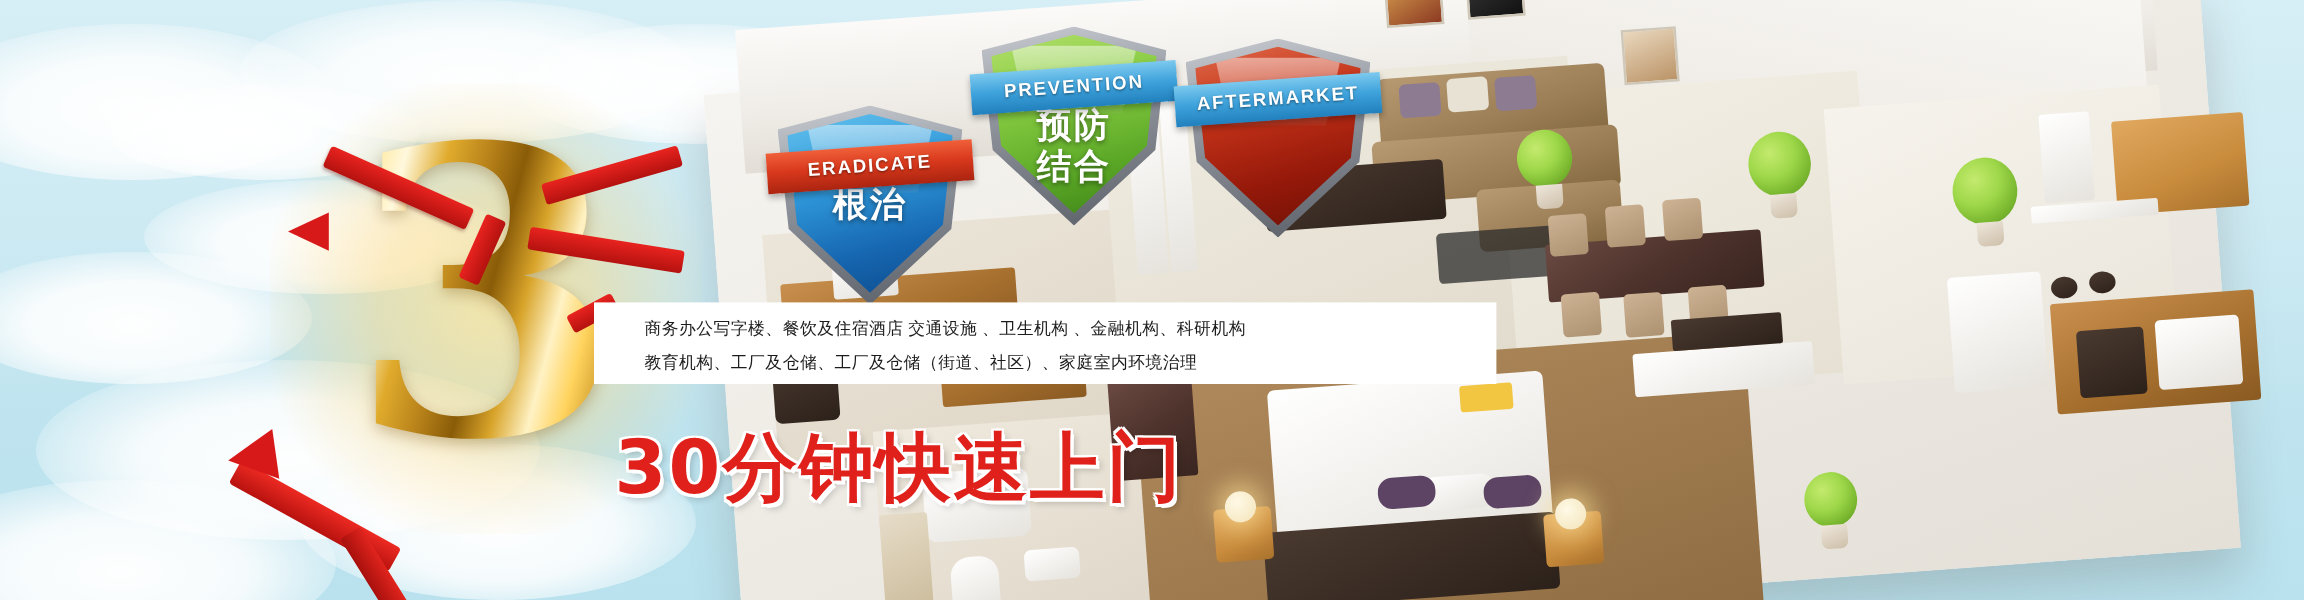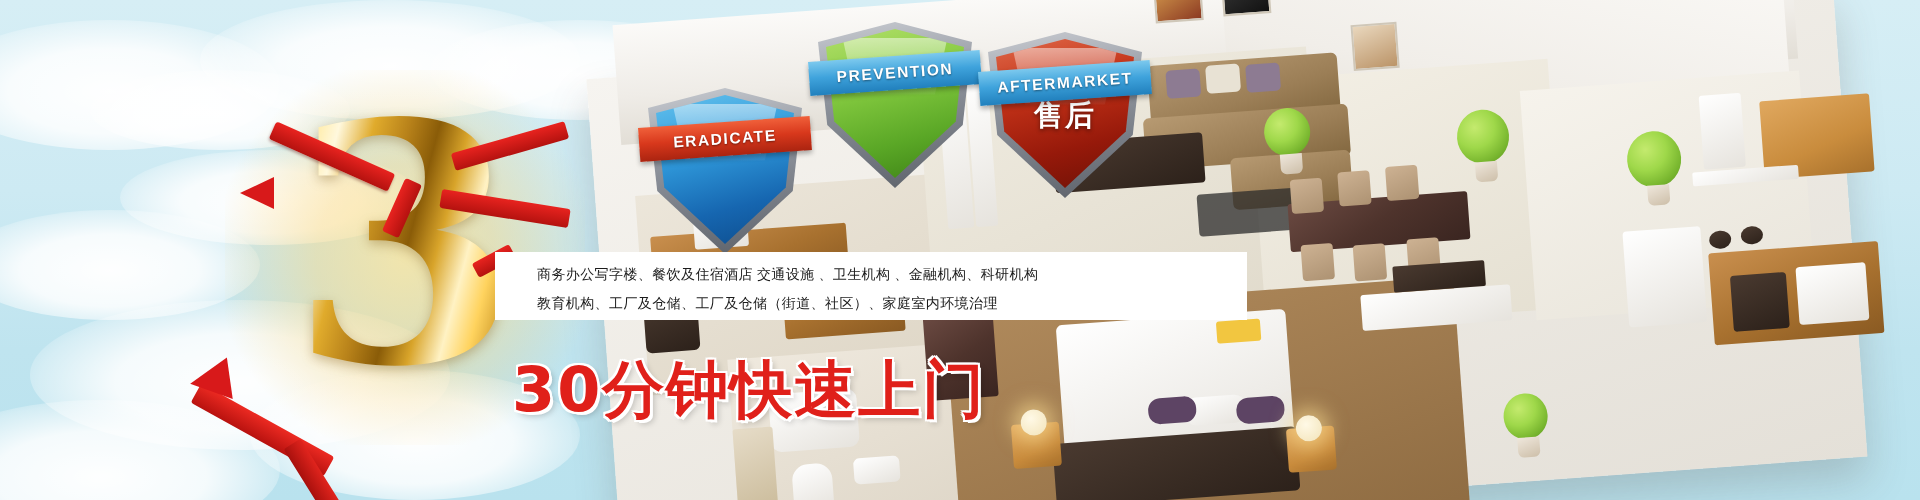--- a/index.html
+++ b/index.html
@@ -396,43 +396,47 @@
     <div class="head"></div>
     <div class="tail"></div>
   </div>
 
   <div class="shield" id="shield-eradicate">
     <div class="rim"></div>
     <div class="inner">
       <div class="gloss"></div>
     </div>
     <div class="cn">
+      <div>根治</div>
     </div>
     <div class="ribbon-band">
       <span>ERADICATE</span>
     </div>
   </div>
 
   <div class="shield" id="shield-prevention">
     <div class="rim"></div>
     <div class="inner">
       <div class="gloss"></div>
     </div>
+    <div class="cn">
+      <div>预防</div>
+      <div>结合</div>
+    </div>
     <div class="ribbon-band">
       <span>PREVENTION</span>
     </div>
   </div>
 
   <div class="shield" id="shield-aftermarket">
     <div class="rim"></div>
     <div class="inner">
       <div class="gloss"></div>
     </div>
     <div class="cn">
-      <div>售后</div>
     </div>
     <div class="ribbon-band">
       <span>AFTERMARKET</span>
     </div>
   </div>
 
   <div id="text-panel">
     <div class="line">商务办公写字楼、餐饮及住宿酒店 交通设施 、卫生机构 、金融机构、科研机构</div>
     <div class="line">教育机构、工厂及仓储、工厂及仓储（街道、社区）、家庭室内环境治理</div>
   </div>

